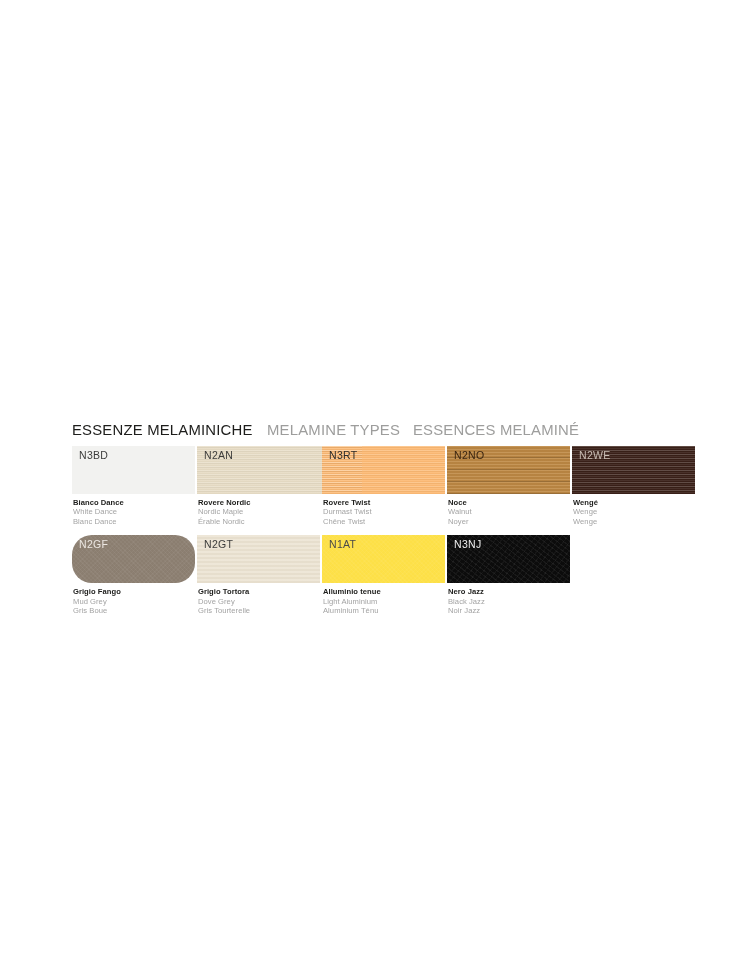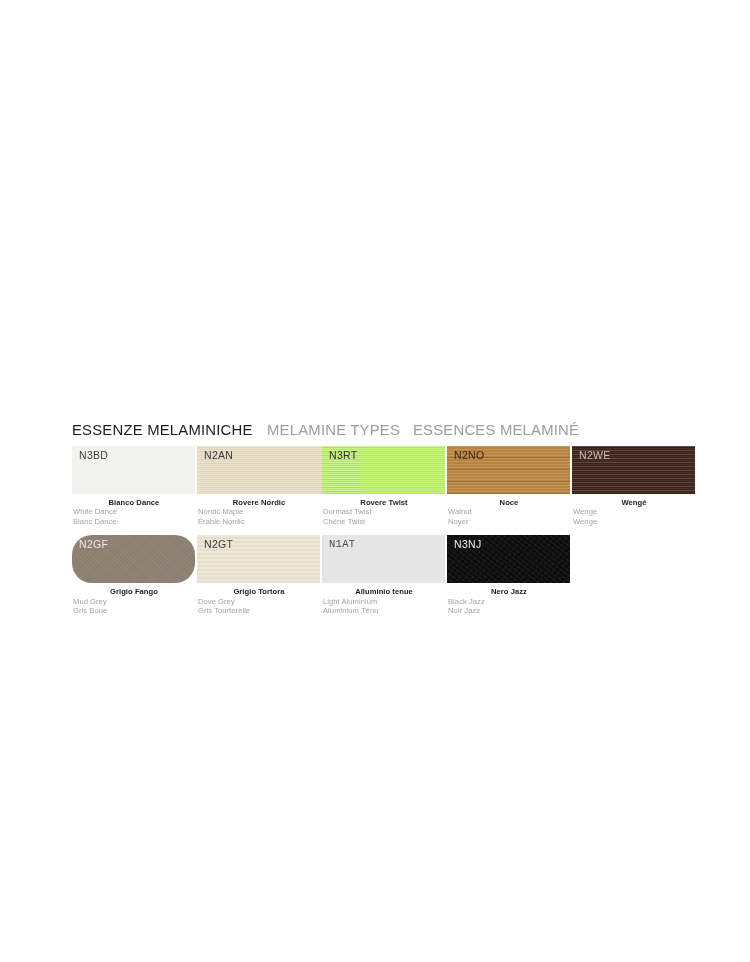--- a/index.html
+++ b/index.html
@@ -176,21 +176,20 @@
   }
   .cap-line {
     font-size: 7.6px;
     line-height: 9.4px;
     letter-spacing: 0.05px;
     white-space: nowrap;
   }
   .cap-it {
     color: #1d1d1b;
     font-weight: 700;
-    text-align: center;
   }
   .cap-en, .cap-fr {
     color: #a3a3a3;
     font-weight: 400;
   }
 </style>
 </head>
 <body style="background: rgb(255, 255, 255);">
 
 <div id="sheet">
@@ -221,21 +220,21 @@
           <span class="code" style="color: rgb(60, 60, 59);">N2AN</span>
         </div>
         <div class="caption">
           <div class="cap-line cap-it">Rovere Nordic</div>
           <div class="cap-line cap-en">Nordic Maple</div>
           <div class="cap-line cap-fr">Érable Nordic</div>
         </div>
       </div>
 
       <div class="cell">
-        <div class="swatch" style="background-color: #bef264;">
+        <div class="swatch" style="background-color: #fdba74;">
           <div class="grain grain-fine"></div>
           <span class="code" style="color: rgb(43, 43, 42);">N3RT</span>
         </div>
         <div class="caption">
           <div class="cap-line cap-it">Rovere Twist</div>
           <div class="cap-line cap-en">Durmast Twist</div>
           <div class="cap-line cap-fr">Chêne Twist</div>
         </div>
       </div>
 
@@ -285,21 +284,21 @@
           <span class="code" style="color: rgb(60, 60, 59);">N2GT</span>
         </div>
         <div class="caption">
           <div class="cap-line cap-it">Grigio Tortora</div>
           <div class="cap-line cap-en">Dove Grey</div>
           <div class="cap-line cap-fr">Gris Tourterelle</div>
         </div>
       </div>
 
       <div class="cell">
-        <div class="swatch" style="background-color: #e5e5e5; font-family: Liberation Mono, monospace;">
+        <div class="swatch" style="background-color: #fde047;">
           <div class="grain grain-speckle"></div>
           <span class="code" style="color: rgb(74, 74, 74);">N1AT</span>
         </div>
         <div class="caption">
           <div class="cap-line cap-it">Alluminio tenue</div>
           <div class="cap-line cap-en">Light Aluminium</div>
           <div class="cap-line cap-fr">Aluminium Ténu</div>
         </div>
       </div>
 

